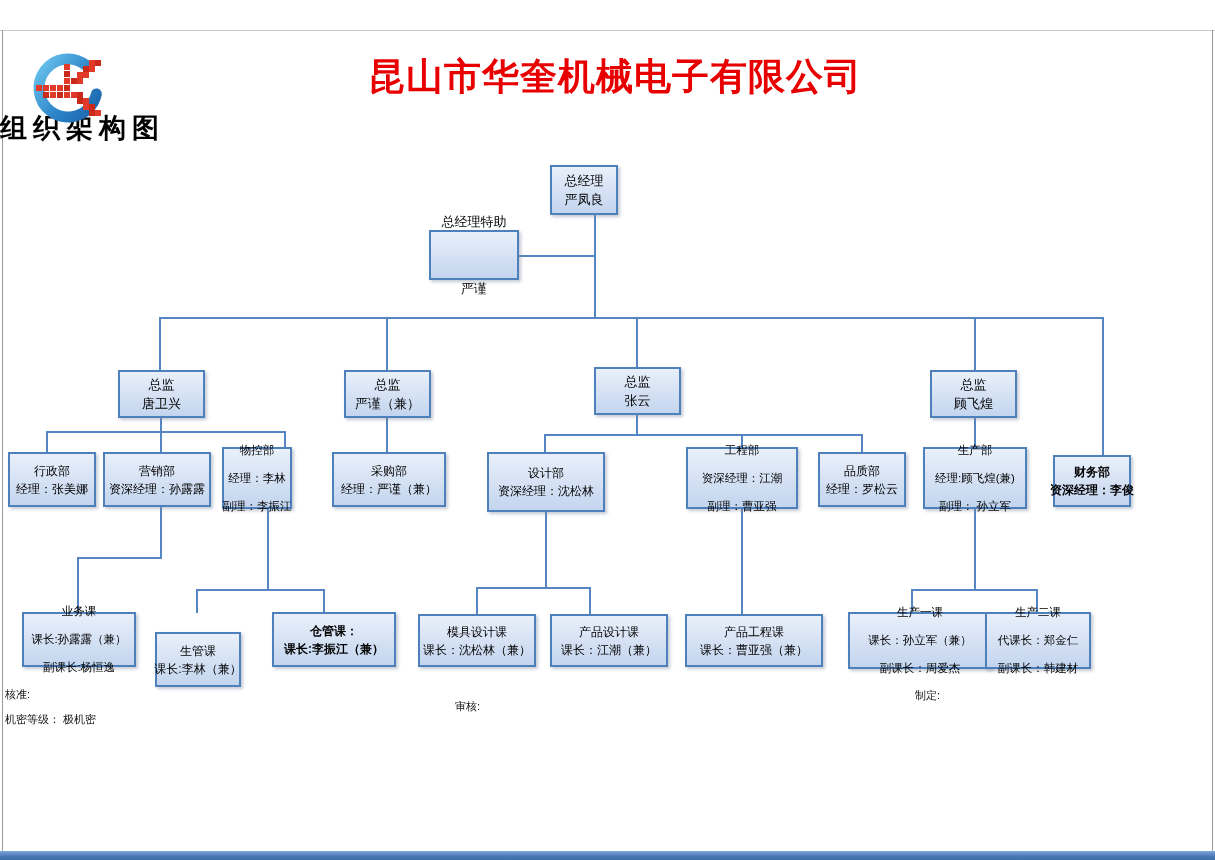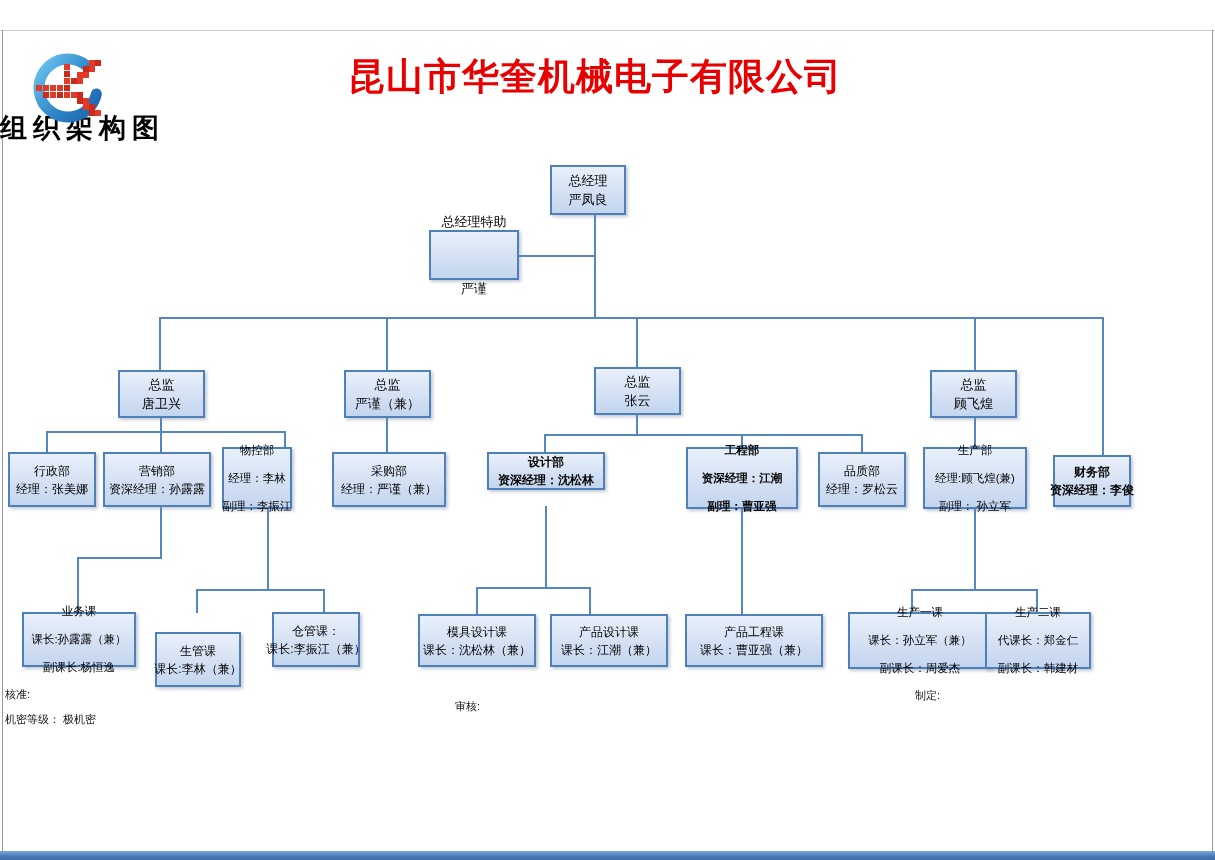--- a/index.html
+++ b/index.html
@@ -7,21 +7,21 @@
          font-family:"Liberation Sans",sans-serif;overflow:hidden;}
   
   .frame-top{position:absolute;left:0;top:30px;width:1215px;height:1px;background:#c9c9c9;}
   .frame-left{position:absolute;left:2px;top:30px;width:1px;height:821px;background:#9a9a9a;}
   .frame-right{position:absolute;left:1212px;top:30px;width:1px;height:821px;background:#9a9a9a;}
   .bottom-bar{position:absolute;left:0;top:851px;width:1215px;height:9px;
               background:linear-gradient(180deg,#7ca7dd 0%,#4a77b4 60%,#3c6da8 100%);}
   
   .title{position:absolute;top:52px;left:0;width:1190px;text-align:center;
          font-family:"Liberation Serif",serif;font-weight:bold;font-size:37px;
-         letter-spacing:1px;white-space:nowrap;}
+         letter-spacing:1px;white-space:nowrap;padding-left:20px;}
   .subtitle{position:absolute;top:110px;left:0;width:1180px;text-align:left;
             font-family:"Liberation Serif",serif;font-weight:bold;font-size:27px;
             color:#000;letter-spacing:6px;white-space:nowrap;}
   
   .node{position:absolute;box-sizing:border-box;border:2px solid #4e80bc;
         background:linear-gradient(180deg,#e9f0fa 0%,#d8e3f5 45%,#c3d5ee 100%);
         box-shadow:2px 2px 3px rgba(125,138,160,.45);
         display:flex;flex-direction:column;align-items:center;justify-content:center;
         text-align:center;color:#000;z-index:2;overflow:visible;}
   .node.exec{font-size:13px;line-height:19px;}
@@ -117,21 +117,21 @@
       <div class="conn" style="left: 323px; top: 589px; width: 2px; height: 24px; background: rgb(85, 133, 194);"></div>
       <div class="conn" style="left: 545px; top: 506px; width: 2px; height: 83px; background: rgb(85, 133, 194);"></div>
       <div class="conn" style="left: 476px; top: 587px; width: 115px; height: 2px; background: rgb(85, 133, 194);"></div>
       <div class="conn" style="left: 476px; top: 587px; width: 2px; height: 28px; background: rgb(85, 133, 194);"></div>
       <div class="conn" style="left: 589px; top: 587px; width: 2px; height: 28px; background: rgb(85, 133, 194);"></div>
       <div class="conn" style="left: 741px; top: 508px; width: 2px; height: 107px; background: rgb(85, 133, 194);"></div>
       <div class="conn" style="left: 974px; top: 508px; width: 2px; height: 83px; background: rgb(85, 133, 194);"></div>
       <div class="conn" style="left: 911px; top: 589px; width: 127px; height: 2px; background: rgb(85, 133, 194);"></div>
       <div class="conn" style="left: 911px; top: 589px; width: 2px; height: 24px; background: rgb(85, 133, 194);"></div>
       <div class="conn" style="left: 1036px; top: 589px; width: 2px; height: 24px; background: rgb(85, 133, 194);"></div>
-      <div class="node exec" style="left: 550px; top: 165px; width: 76px; height: 50px;">
+      <div class="node exec" style="left: 550px; top: 165px; width: 68px; height: 50px;">
         <div>总经理</div>
         <div>严凤良</div>
       </div>
       <div class="node exec" style="left: 429px; top: 230px; width: 90px; height: 50px; gap: 48px;">
         <div>总经理特助</div>
         <div>严谨</div>
       </div>
       <div class="node exec" style="left: 118px; top: 370px; width: 87px; height: 48px;">
         <div>总监</div>
         <div>唐卫兴</div>
@@ -158,25 +158,25 @@
       </div>
       <div class="node t3" style="left: 222px; top: 447px; width: 70px; height: 62px;">
         <div>物控部</div>
         <div>经理：李林</div>
         <div>副理：李振江</div>
       </div>
       <div class="node t2" style="left: 332px; top: 452px; width: 114px; height: 55px;">
         <div>采购部</div>
         <div>经理：严谨（兼）</div>
       </div>
-      <div class="node t2" style="left: 487px; top: 452px; width: 118px; height: 38px; font-weight: bold;">
+      <div class="node t2" style="left: 487px; top: 452px; width: 118px; height: 60px;">
         <div>设计部</div>
         <div>资深经理：沈松林</div>
       </div>
-      <div class="node t3" style="left: 686px; top: 447px; width: 112px; height: 62px; font-weight: bold;">
+      <div class="node t3" style="left: 686px; top: 447px; width: 112px; height: 62px;">
         <div>工程部</div>
         <div>资深经理：江潮</div>
         <div>副理：曹亚强</div>
       </div>
       <div class="node t2" style="left: 818px; top: 452px; width: 88px; height: 55px;">
         <div>品质部</div>
         <div>经理：罗松云</div>
       </div>
       <div class="node t3" style="left: 923px; top: 447px; width: 104px; height: 62px;">
         <div>生产部</div>
@@ -189,21 +189,21 @@
       </div>
       <div class="node t3" style="left: 22px; top: 612px; width: 114px; height: 55px;">
         <div>业务课</div>
         <div>课长:孙露露（兼）</div>
         <div>副课长:杨恒逸</div>
       </div>
       <div class="node t2" style="left: 155px; top: 612px; width: 86px; height: 55px; margin-top: 20px;">
         <div>生管课</div>
         <div>课长:李林（兼）</div>
       </div>
-      <div class="node t2" style="left: 272px; top: 612px; width: 88px; height: 55px;">
+      <div class="node t2" style="left: 272px; top: 612px; width: 124px; height: 55px; font-weight: bold;">
         <div>仓管课：</div>
         <div>课长:李振江（兼）</div>
       </div>
       <div class="node t2" style="left: 418px; top: 614px; width: 118px; height: 53px;">
         <div>模具设计课</div>
         <div>课长：沈松林（兼）</div>
       </div>
       <div class="node t2" style="left: 550px; top: 614px; width: 118px; height: 53px;">
         <div>产品设计课</div>
         <div>课长：江潮（兼）</div>

